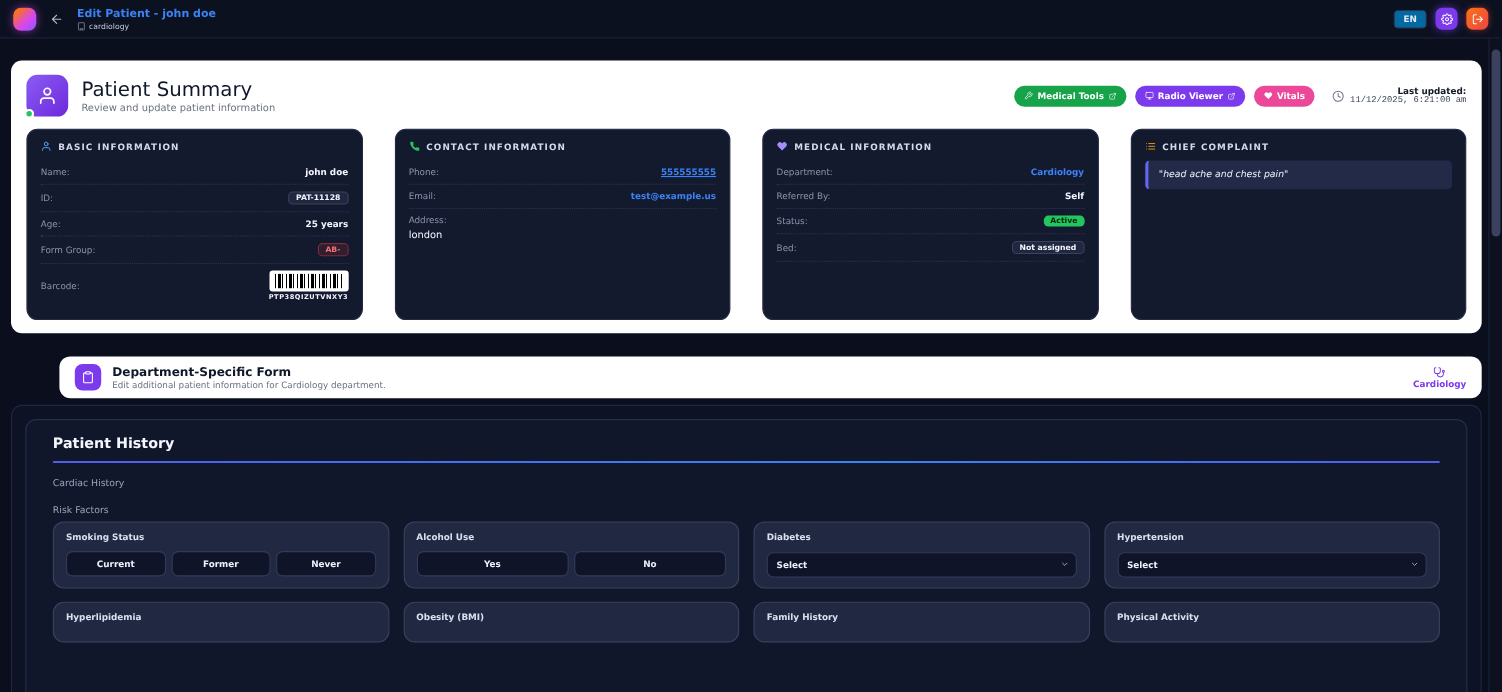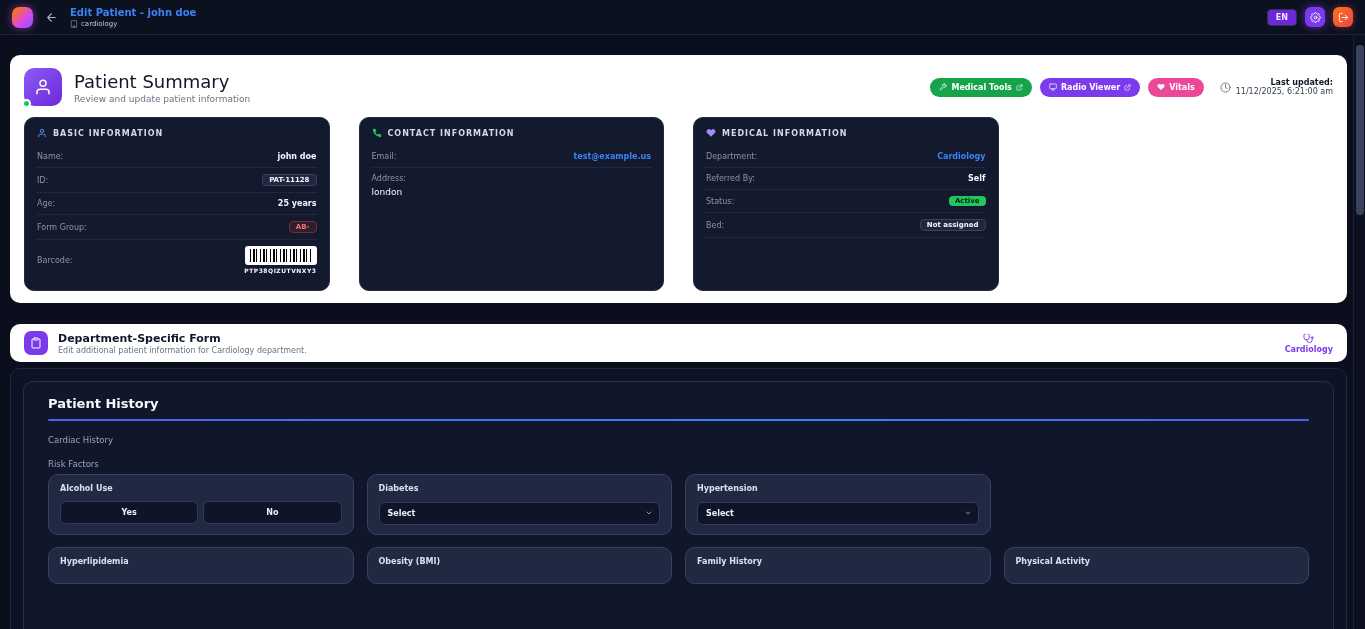--- a/index.html
+++ b/index.html
@@ -9,21 +9,21 @@
   
   .topbar { height:35px; background:#0c1120; border-bottom:1px solid #1c2338; display:flex; align-items:center; justify-content:space-between; padding:0 12px; position:relative; z-index:3;gap:24px; }
   .topbar-left { display:flex; align-items:center; gap:10px; }
   .logo { width:21px; height:21px; border-radius:7px; background:linear-gradient(135deg,#f97316 15%,#d946ef 60%,#8b5cf6 95%); box-shadow:0 0 8px rgba(217,70,239,.55); }
   .back-btn { background:none; border:none; color:#aeb6cc; cursor:pointer; display:flex; align-items:center; padding:2px; }
   .title-block { display:flex; flex-direction:column; gap:2px; }
   .page-title { font-size:10px; font-weight:bold; color:#3b82f6; }
   .crumb { display:flex; align-items:center; gap:3px; font-size:7px; color:#c3c9dd; }
   .crumb svg { color:#8b93ad; }
   .topbar-right { display:flex; align-items:center; gap:8px; }
-  .lang-btn { background:#6d28d9; border:1px solid #2b3350; border-radius:4px; color:#e5e9f5; font-size:8px; font-weight:bold; padding:3px 8px; cursor:pointer; font-family:inherit; }
+  .lang-btn { background:#0369a1; border:1px solid #2b3350; border-radius:4px; color:#e5e9f5; font-size:8px; font-weight:bold; padding:3px 8px; cursor:pointer; font-family:inherit; }
   .icon-btn { width:20px; height:20px; border-radius:6px; border:none; cursor:pointer; display:flex; align-items:center; justify-content:center; color:#fff; }
   .theme-btn { background:#7c3aed; box-shadow:0 0 8px rgba(124,58,237,.7); }
   .logout-btn { background:linear-gradient(135deg,#f97316,#ef4444); box-shadow:0 0 6px rgba(239,68,68,.5); }
 
   
   .page { padding:20px 18px 0 10px; }
 
   
   .summary-card { background:#ffffff; border-radius:10px; padding:10px 14px 12px; color:#111827; }
   .summary-head { display:flex; align-items:center; justify-content:space-between; height:44px; }
@@ -33,21 +33,21 @@
   .summary-title { font-size:18px; font-weight:normal; color:#0f172a; }
   .summary-sub { font-size:9px; color:#6b7280; margin-top:2px; }
   .summary-actions { display:flex; align-items:center; gap:8px;padding-left:31px; }
   .pill-btn { display:inline-flex; align-items:center; gap:4px; border:none; border-radius:10px; height:19px; padding:0 9px; font-size:8px; font-weight:bold; color:#fff; cursor:pointer; font-family:inherit; }
   .pill-green { background:#16a34a; }
   .pill-purple { background:#7c3aed; }
   .pill-pink { background:#ec4899; }
   .updated { display:flex; align-items:center; gap:5px; margin-left:8px; }
   .updated .txt { text-align:right; }
   .updated-label { font-size:8px; font-weight:bold; color:#111827; }
-  .updated-value { font-size:8px; color:#374151; }
+  .updated-value { font-size:8px; color:#374151;font-family:Liberation Mono, monospace; }
   .updated svg { color:#6b7280; }
 
   
   .info-grid { display:grid; grid-template-columns:repeat(4,1fr); gap:29px; margin-top:8px; }
   .info-card { background:#141a2e; border:1px solid #222a45; border-radius:10px; padding:10px 12px; min-height:170px; color:#e5e9f5; }
   .info-card-head { display:flex; align-items:center; gap:6px; font-size:8px; font-weight:bold; letter-spacing:1px; color:#d3d9ec; margin-bottom:8px; }
   .ic-blue { color:#60a5fa; } .ic-green { color:#22c55e; } .ic-purple { color:#a78bfa; } .ic-amber { color:#f59e0b; }
   .irow { display:flex; align-items:center; justify-content:space-between; padding:6px 0; border-bottom:1px dotted #2c3452; font-size:8px; }
   .irow.last { border-bottom:none; }
   .ilabel { color:#8a93ad; }
@@ -59,21 +59,21 @@
   .text-blue { color:#3b82f6; font-weight:bold; }
   .addr-label { font-size:8px; color:#8a93ad; padding-top:6px; }
   .addr-value { font-size:9px; color:#f3f6ff; padding-top:4px; }
   .barcode-box { background:#fff; border-radius:3px; padding:3px 5px; width:72px; }
   .barcode-bars { height:13px; background:repeating-linear-gradient(90deg,#000 0 1px,transparent 1px 3px,#000 3px 5px,transparent 5px 6px,#000 6px 7px,transparent 7px 10px); }
   .barcode-wrap { display:flex; flex-direction:column; align-items:flex-end; gap:2px; }
   .barcode-text { font-size:6px; color:#f3f6ff; font-weight:bold; letter-spacing:.5px; }
   .complaint-box { background:#232a47; border-left:3px solid #6366f1; border-radius:4px; padding:8px 10px; font-size:8.5px; font-style:italic; color:#eef1fb; }
 
   
-  .form-banner { background:#ffffff; border-radius:10px; margin-top:21px; padding:7px 14px; display:flex; align-items:center; justify-content:space-between; color:#111827; }
+  .form-banner { background:#ffffff; border-radius:10px; margin-top:21px; padding:7px 14px; display:flex; align-items:center; justify-content:space-between; color:#111827;margin-left:44px; }
   .fb-left { display:flex; align-items:center; gap:10px; }
   .fb-icon { width:24px; height:24px; border-radius:7px; background:#7c3aed; display:flex; align-items:center; justify-content:center; color:#fff; }
   .fb-title { font-size:11px; font-weight:bold; color:#0f172a; }
   .fb-sub { font-size:8px; color:#6b7280; margin-top:1px; }
   .fb-right { display:flex; flex-direction:column; align-items:center; gap:1px; color:#7c3aed; }
   .fb-right span { font-size:8px; font-weight:bold; }
 
   
   .outer-panel { margin-top:6px; background:#0d1224; border:1px solid #1f2742; border-radius:10px; padding:12px; height:400px; }
   .history-card { background:#11172b; border:1px solid #262e4c; border-radius:10px; padding:14px 24px; height:100%; }
@@ -232,20 +232,24 @@
       </div>
 
       <div class="info-card">
         <div class="info-card-head">
           <svg class="ic-green" width="10" height="10" viewBox="0 0 24 24" fill="currentColor">
               <path d="M22 16.92v3a2 2 0 0 1-2.18 2 19.79 19.79 0 0 1-8.63-3.07 19.5 19.5 0 0 1-6-6A19.79 19.79 0 0 1 2.08 4.18 2 2 0 0 1 4.06 2h3a2 2 0 0 1 2 1.72c.127.96.361 1.903.7 2.81a2 2 0 0 1-.45 2.11L8.09 9.91a16 16 0 0 0 6 6l1.27-1.27a2 2 0 0 1 2.11-.45c.907.339 1.85.573 2.81.7A2 2 0 0 1 22 16.92z"></path>
             </svg>
           <span>CONTACT INFORMATION</span>
         </div>
         <div class="irow">
+            <span class="ilabel">Phone:</span>
+            <a class="link-blue" href="#" style="font-size:8px;">555555555</a>
+          </div>
+        <div class="irow">
             <span class="ilabel">Email:</span>
             <a class="text-blue" href="#" style="font-size:8px;text-decoration:none;">test@example.us</a>
           </div>
         <div class="addr-label">Address:</div>
         <div class="addr-value">london</div>
       </div>
 
       <div class="info-card">
         <div class="info-card-head">
           <svg class="ic-purple" width="10" height="10" viewBox="0 0 24 24" fill="currentColor">
@@ -264,20 +268,29 @@
         <div class="irow">
             <span class="ilabel">Status:</span>
             <span class="badge badge-green">Active</span>
           </div>
         <div class="irow">
             <span class="ilabel">Bed:</span>
             <span class="badge">Not assigned</span>
           </div>
       </div>
 
+      <div class="info-card">
+        <div class="info-card-head">
+          <svg class="ic-amber" width="10" height="10" viewBox="0 0 24 24" fill="none" stroke="currentColor" stroke-width="2" stroke-linecap="round">
+              <path d="M8 6h13M8 12h13M8 18h13M3 6h.01M3 12h.01M3 18h.01"></path>
+            </svg>
+          <span>CHIEF COMPLAINT</span>
+        </div>
+        <div class="complaint-box">"head ache and chest pain"</div>
+      </div>
     </div>
   </section>
 
   <section class="form-banner">
     <div class="fb-left">
       <div class="fb-icon">
         <svg width="12" height="12" viewBox="0 0 24 24" fill="none" stroke="currentColor" stroke-width="2" stroke-linecap="round">
             <rect x="8" y="2" width="8" height="4" rx="1"></rect>
             <path d="M16 4h2a2 2 0 0 1 2 2v14a2 2 0 0 1-2 2H6a2 2 0 0 1-2-2V6a2 2 0 0 1 2-2h2"></path>
           </svg>
@@ -301,20 +314,28 @@
     <div class="history-card">
       <div class="hist-title">Patient History</div>
       <div class="hist-underline"></div>
 
       <div class="field-label">Cardiac History</div>
 
       <div class="field-label">Risk Factors</div>
 
       <div class="risk-grid">
         <div class="risk-card">
+          <div class="risk-label">Smoking Status</div>
+          <div class="btn-row">
+            <button class="opt-btn">Current</button>
+            <button class="opt-btn">Former</button>
+            <button class="opt-btn">Never</button>
+          </div>
+        </div>
+        <div class="risk-card">
           <div class="risk-label">Alcohol Use</div>
           <div class="btn-row">
             <button class="opt-btn">Yes</button>
             <button class="opt-btn">No</button>
           </div>
         </div>
         <div class="risk-card">
           <div class="risk-label">Diabetes</div>
           <div class="select-wrap">
             <select><option>Select</option></select>

